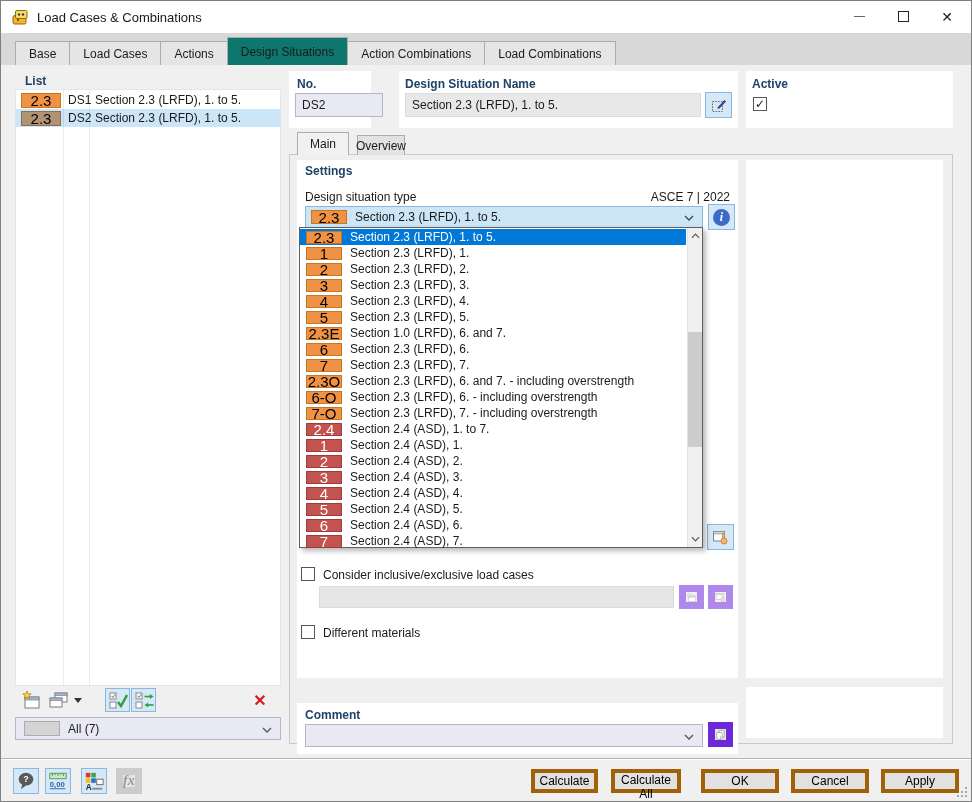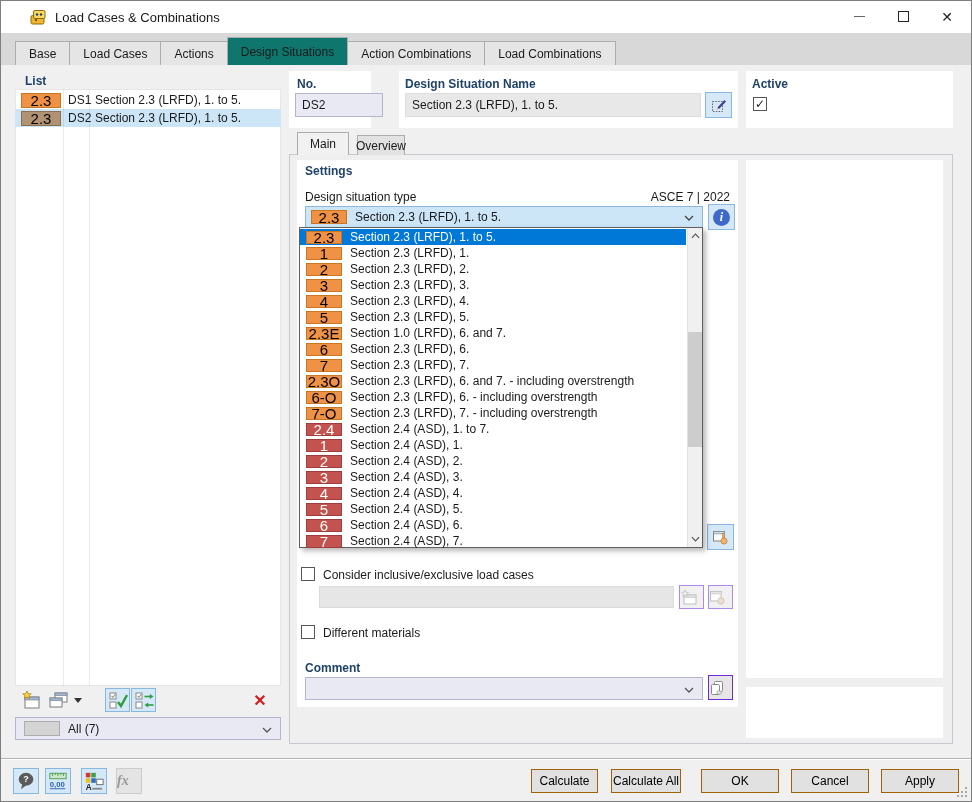--- a/index.html
+++ b/index.html
@@ -1,21 +1,21 @@
 <!DOCTYPE html>
 <html><head>
 <meta charset="utf-8">
 <style>
   *{box-sizing:border-box;margin:0;padding:0}
   html,body{background:#cfcfcf}
   body{font-family:"Liberation Sans","DejaVu Sans",sans-serif;font-size:12px;color:#1a1a1a}
   .window{position:relative;width:972px;height:802px;background:#F0F0F0;border:1px solid #7f7f7f;overflow:hidden}
 
   
-  .titlebar{position:absolute;left:0;top:0;right:0;height:32px;background:#fff;display:flex;align-items:center;padding-left:28px}
+  .titlebar{position:absolute;left:0;top:0;right:0;height:32px;background:#fff;display:flex;align-items:center;padding-left:10px}
   .title-text{font-size:13px;margin-left:8px}
   .win-controls{position:absolute;right:2px;top:1px;display:flex}
   .win-btn{width:44px;height:29px;display:flex;align-items:center;justify-content:center;color:#222;background:#fff;border:none;font-size:13px}
   .glyph-min{display:block;width:11px;border-top:1px solid #666}
   .glyph-max{display:block;width:11px;height:11px;border:1px solid #222}
   .glyph-close{font-size:14px;color:#222;line-height:1}
 
   
   .tabstrip{position:absolute;left:0;top:32px;right:0;height:32px;background:#D8D8D8;display:flex;align-items:flex-end;padding-left:14px}
   .tab{height:24px;padding:0 13px;background:#E5E5E5;border:1px solid #ACACAC;border-bottom:none;display:flex;align-items:center;margin-left:-1px;position:relative;cursor:default}
@@ -26,21 +26,21 @@
   .panel{position:absolute;background:#fff}
   .sec-label{color:#1F4267;font-weight:bold}
   .abs{position:absolute}
   .badge{display:inline-flex;align-items:center;justify-content:center;font-size:15px;height:15px;width:40px;border:1px solid transparent;line-height:1;flex:0 0 auto}
   .badge[data-color="orange"]{background:#EF9245;border-color:#C9761F;color:#000}
   .badge[data-color="tan"]{background:#B19272;border-color:#8B6F4E;color:#000}
   .badge[data-color="red"]{background:#C4524E;border-color:#9E3D3B;color:#fff}
   .lav-field{background:#E9E9F4;border:1px solid #B4B4CC}
   .gray-field{background:#E8E8E8;border:1px solid #DDDDDD}
   .blue-btn{background:#D5E8F8;border:1px solid #88B7DF;display:flex;align-items:center;justify-content:center}
-  .gray-btn{background:#E6E6E6;border:1px solid #6d28d9;display:flex;align-items:center;justify-content:flex-start}
+  .gray-btn{background:#E6E6E6;border:7px solid #6d28d9;display:flex;align-items:center;justify-content:flex-start}
   .flat-btn{background:transparent;border:none;display:flex;align-items:center;justify-content:center}
   .checkbox{width:14px;height:14px;background:#fff;border:1px solid #555;display:flex;align-items:center;justify-content:center;font-size:12px;line-height:1}
 
   
   .listbox{position:absolute;left:14px;top:88px;width:266px;height:597px;background:#fff;border:1px solid #E6E6E6}
   .list-rows{position:absolute;left:14px;top:90px;width:266px}
   .list-row{height:18px;display:flex;align-items:center}
   .list-row[data-selected="true"]{background:#CDE6F7}
   .list-row .badge{margin-left:6px}
   .row-id{margin-left:7px;width:27px}
@@ -51,21 +51,21 @@
   .dd-list{position:absolute;left:0;top:1px;right:16px;bottom:0}
   .dd-item{height:16px;display:flex;align-items:center;padding-left:6px}
   .dd-item .badge{width:36px;height:13px}
   .dd-item[data-selected="true"]{background:#0078D7;color:#fff}
   .dd-label{margin-left:8px;white-space:nowrap}
   .dd-scroll{position:absolute;top:0;right:0;width:15px;bottom:0;background:#F0F0F0;border-left:1px solid #E2E2E2}
   .scroll-btn{position:absolute;left:0;width:14px;height:16px;display:flex;align-items:center;justify-content:center;background:#F0F0F0;border:none}
   .scroll-thumb{position:absolute;left:0;top:104px;width:14px;height:115px;background:#CDCDCD}
 
   
-  .footer-btn{position:absolute;top:768px;height:24px;background:#E1E1E1;border:1px solid #a16207;font-size:12px;font-family:inherit}
+  .footer-btn{position:absolute;top:768px;height:24px;background:#E1E1E1;border:4px solid #a16207;font-size:12px;font-family:inherit}
   .ico-btn{position:absolute;top:767px;width:26px;height:26px}
   .grip{position:absolute;right:3px;bottom:3px}
   .serif-i{font-family:"Liberation Serif",serif;font-style:italic;font-weight:bold}
 </style>
 </head>
 <body>
 
 <div class="window">
 
   <div class="titlebar">
@@ -261,21 +261,21 @@
         <rect x="1.5" y="2.5" width="11" height="2.4" fill="#D5D5D5" stroke="#8a8a8a" stroke-width=".6"></rect>
         <rect x="10.6" y="4.5" width="2" height="6" fill="#E0C9A8" stroke="#9a8songs060" stroke-width=".6"></rect>
         <circle cx="12" cy="12" r="3.1" fill="#E0C9A8" stroke="#9a8060" stroke-width=".7"></circle>
       </svg>
     </button>
 
     <span class="checkbox abs" style="left:4px;top:465px"></span>
     <span class="abs" style="left:26px;top:466px">Different materials</span>
   </div>
 
-  <div class="panel" style="left:296px;top:655px;width:441px;height:51px">
+  <div class="panel" style="left:296px;top:702px;width:441px;height:51px">
     <span class="sec-label abs" style="left:8px;top:5px">Comment</span>
     <div class="lav-field abs" style="left:8px;top:21px;width:398px;height:23px;display:flex;align-items:center;padding-left:6px">
       <span></span>
       <svg class="abs" style="right:8px;top:9px" width="10" height="6" viewBox="0 0 10 6">
           <polyline points="1,1 5,5 9,1" fill="none" stroke="#555" stroke-width="1.3"></polyline>
         </svg>
     </div>
     <button class="gray-btn abs" style="left:411px;top:19px;width:25px;height:25px">
       <svg width="16" height="17" viewBox="0 0 16 17">
         <rect x="5.5" y="2.5" width="8" height="10" rx="1" fill="#fff" stroke="#8a8a8a"></rect>

